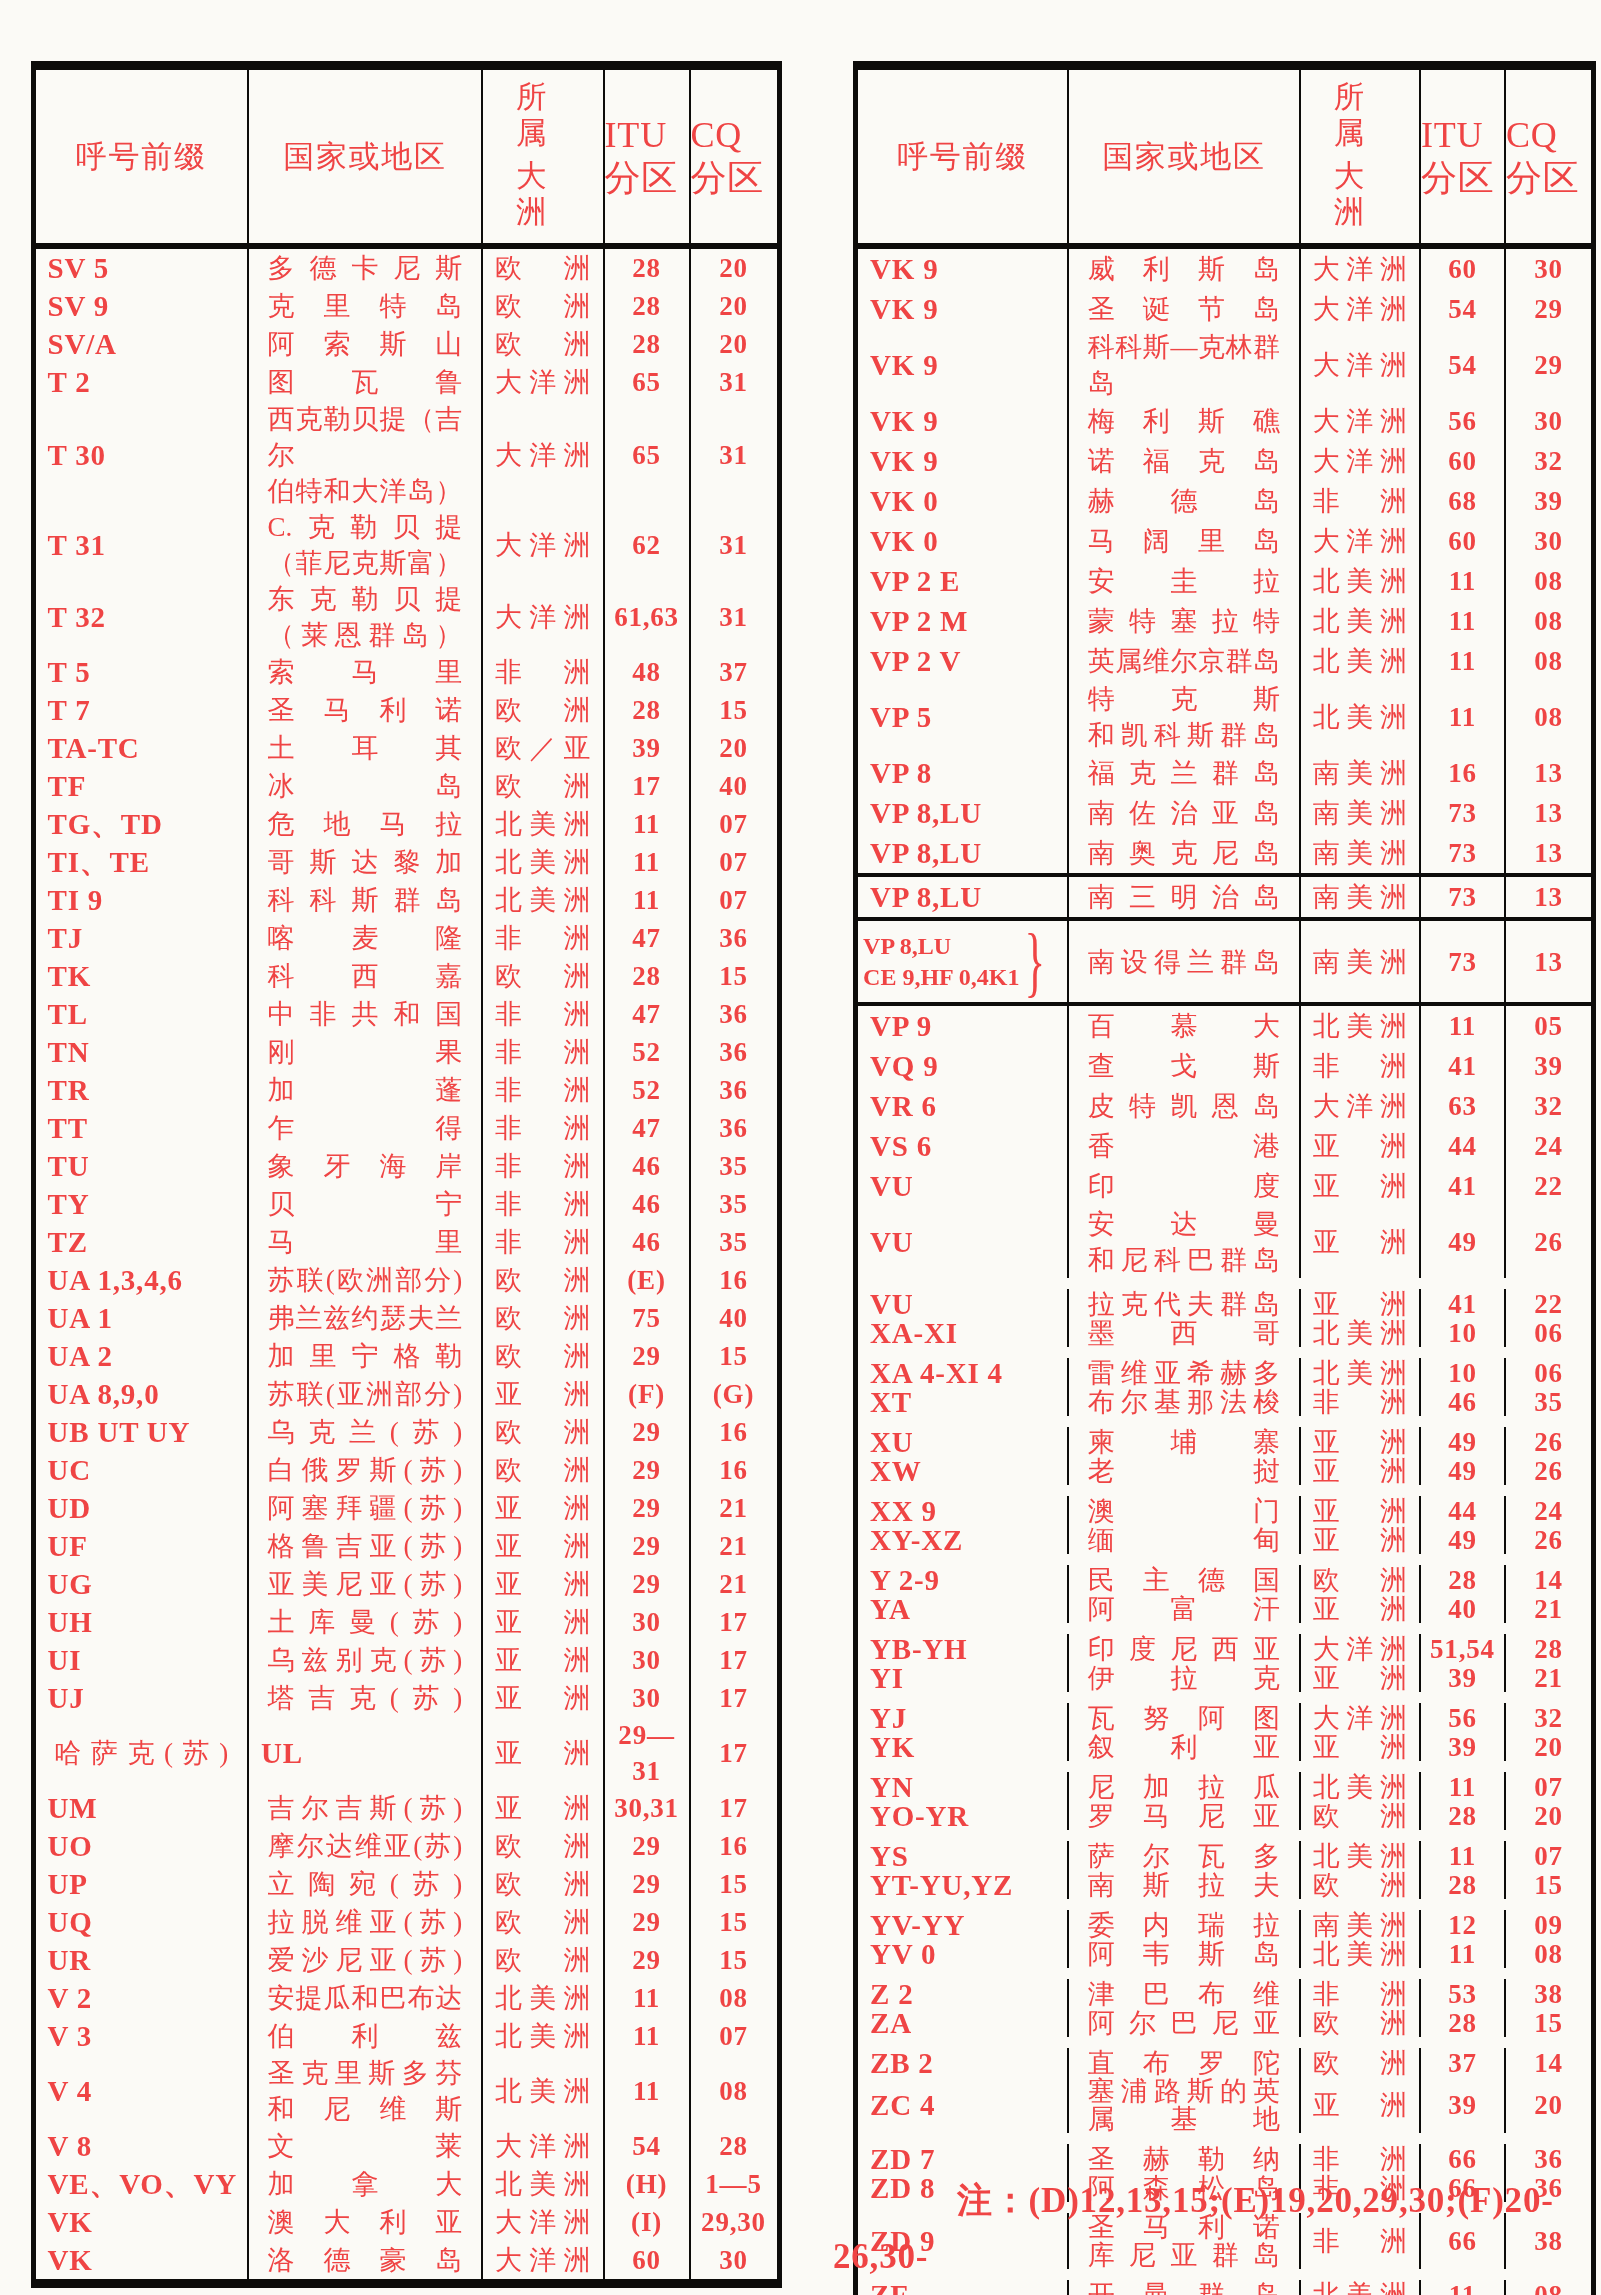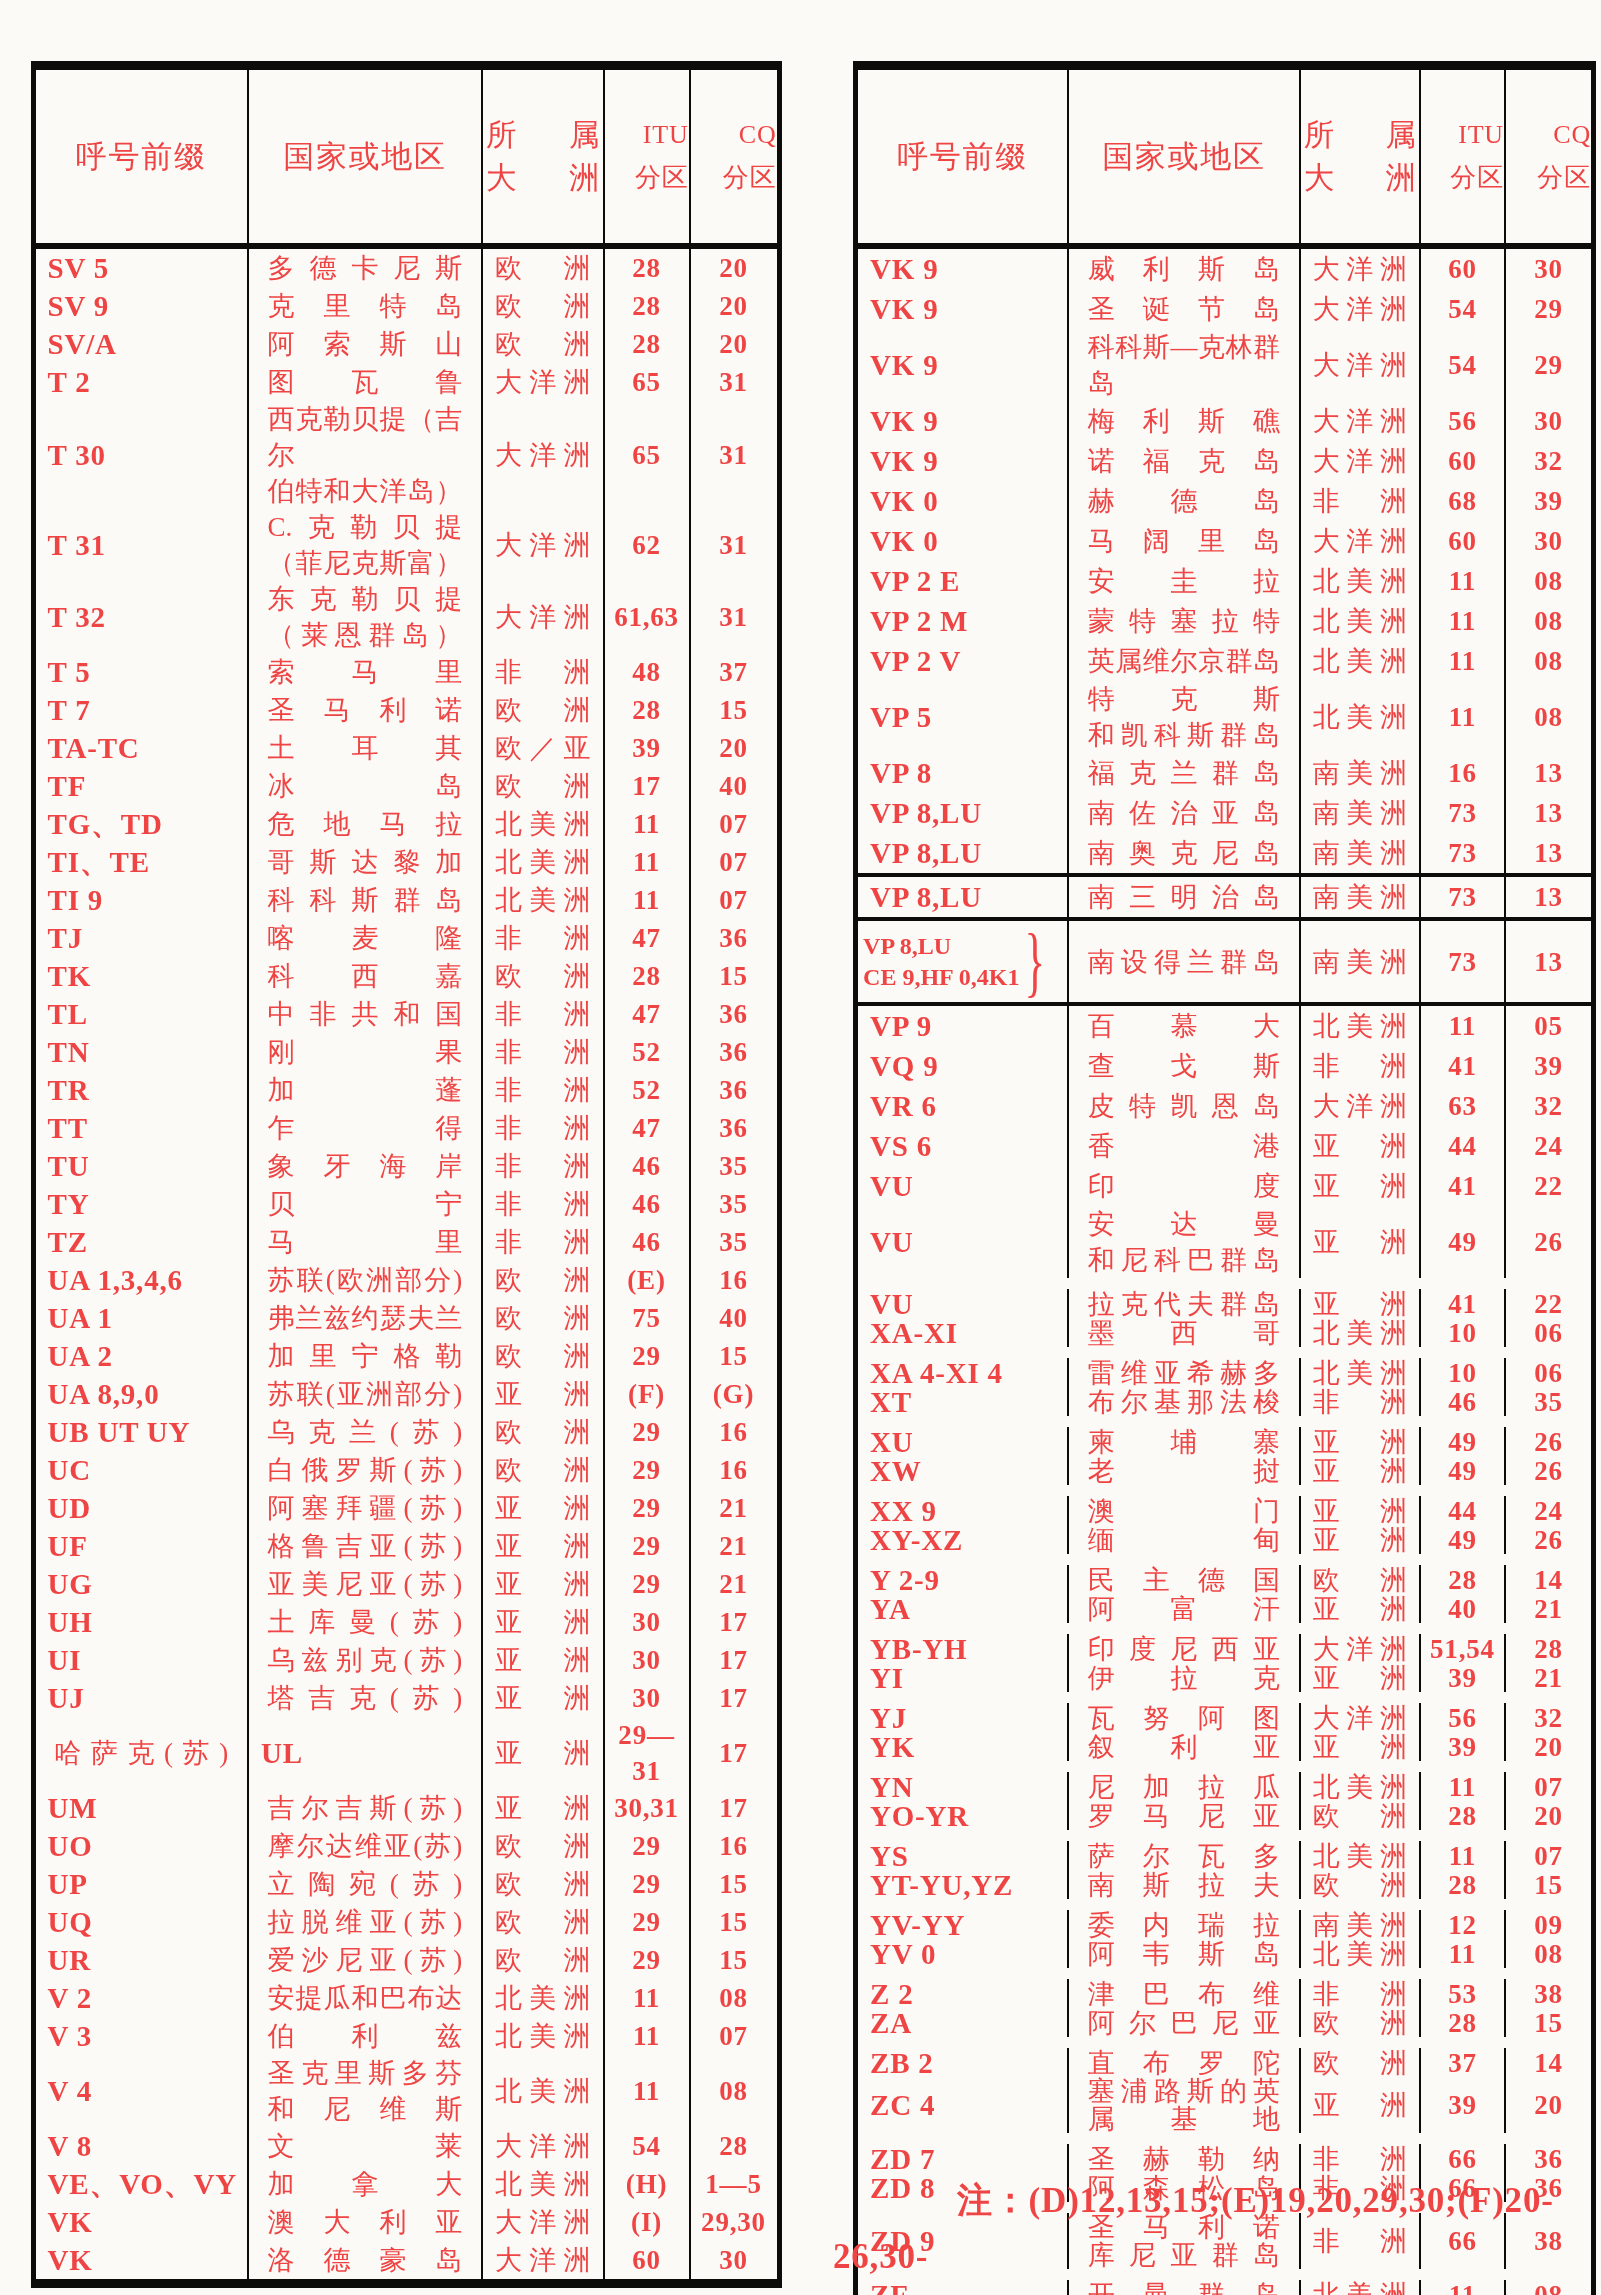--- a/index.html
+++ b/index.html
@@ -27,22 +27,22 @@
   }
   .thead{min-height:173px;border-bottom:6.8px solid #0d0c0a;}
   .thead .cell{height:100%;display:flex;flex-direction:column;justify-content:center;gap:6.8px;}
   .cell{
     position:relative;height:100%;
     display:flex;flex-direction:column;justify-content:center;
     box-sizing:border-box;
   }
   .cell.b{border-right:2.5px solid #0d0c0a;}
   .hcell-title{font-size:31px;text-align:center;letter-spacing:1.7px;}
-  .hcell-line{font-size:30.5px;text-align:justify;text-align-last:justify;padding:0 3px;}
-  .hcell-center{font-size:26px;text-align:right;letter-spacing:0.8px;}
+  .hcell-line{font-size:30.5px;text-align:justify;text-align-last:justify;padding:0 33px;font-family:Liberation Mono, monospace;}
+  .hcell-center{font-size:36px;text-align:left;letter-spacing:0.8px;}
   .tbody{display:block;}
   .row{min-height:38px;}
   .tbl-right .row{min-height:40px;}
   .tbl-right .row.tight{min-height:29px;}
   .tbl-right .row.tight .cell{line-height:28px;}
   .tbl-right .row.gap{margin-top:11px;}
   .row.rule-above{border-top:4.2px solid #0d0c0a;}
   .row.rule-below{border-bottom:4.2px solid #0d0c0a;}
   .row.brace-row{min-height:81px;}
   .cell{line-height:36px;}

